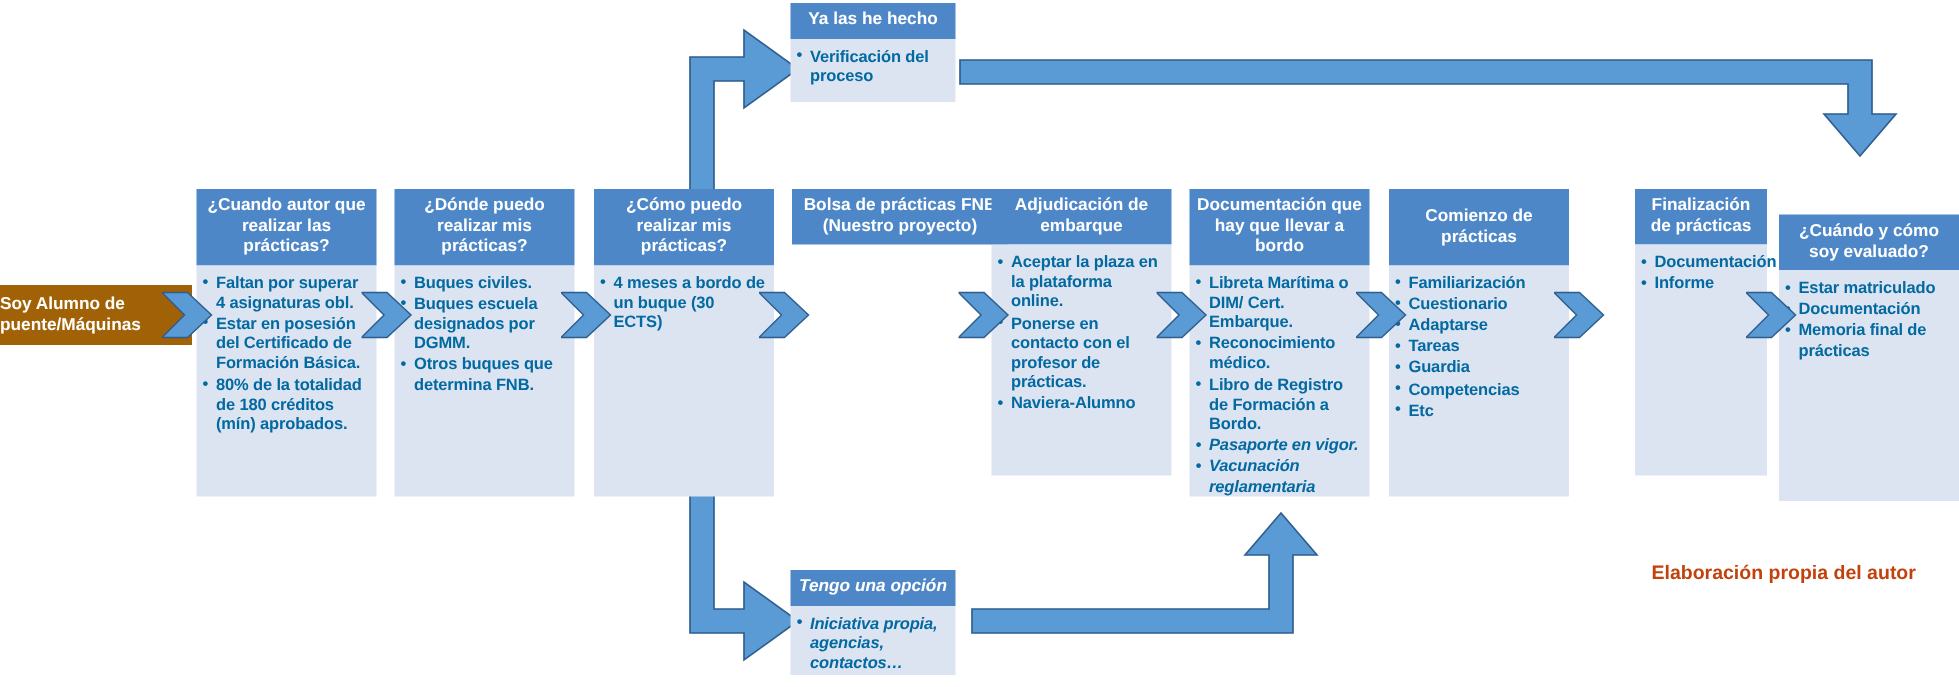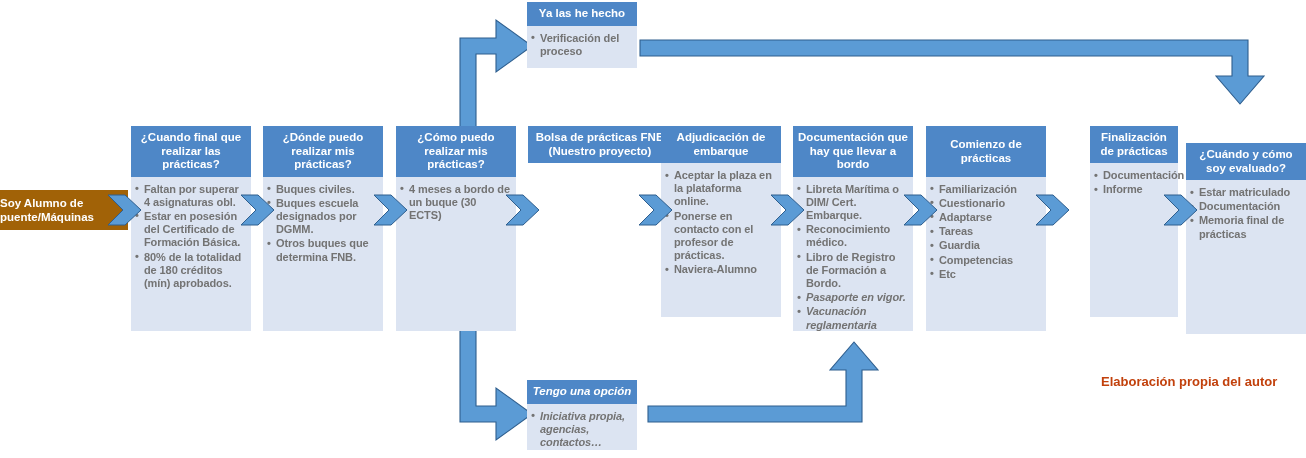--- a/index.html
+++ b/index.html
@@ -13,21 +13,21 @@
 
   
   .pbox{position:absolute;box-sizing:border-box;}
   .pbox .hdr{
     background:#4E87C7;color:#ffffff;
     font-weight:bold;font-size:11.5px;line-height:13.5px;
     text-align:center;padding:5px 4px 5px 4px;
     box-sizing:border-box;
   }
   .pbox .body{
-    background:#DCE4F2;color:#737373;
+    background:#DCE4F2;color:#0369a1;
     box-sizing:border-box;
     padding:6px 6px 6px 4px;
   }
   .pbox ul{margin:0;padding:0;list-style:none;}
   .pbox li{
     font-size:11px;line-height:13.2px;font-weight:bold;
     position:relative;padding-left:9px;margin-bottom:1px;
     letter-spacing:-0.1px;
   }
   .pbox li::before{
@@ -102,21 +102,21 @@
     </div>
   </div>
 
   <div class="elbow" style="left:648px;top:340px;">
     <svg width="236" height="92" viewBox="0 0 236 92">
       <path d="M0,66 L198,66 L198,30 L182,30 L206,2 L230,30 L214,30 L214,82 L0,82 Z" fill="#5B9BD5" stroke="#2E5E8E" stroke-width="1.1" stroke-linejoin="miter"></path>
     </svg>
   </div>
 
   <div class="pbox" style="left:131px;top:126px;width:120px;">
-    <div class="hdr">¿Cuando final que realizar las prácticas?</div>
+    <div class="hdr">¿Cuando autor que realizar las prácticas?</div>
     <div class="body" style="height:154px;">
       <ul>
         <li>Faltan por superar 4 asignaturas obl.</li>
         <li>Estar en posesión del Certificado de Formación Básica.</li>
         <li>80% de la totalidad de 180 créditos (mín) aprobados.</li>
       </ul>
     </div>
   </div>
 
   <div class="pbox" style="left:263px;top:126px;width:120px;">

